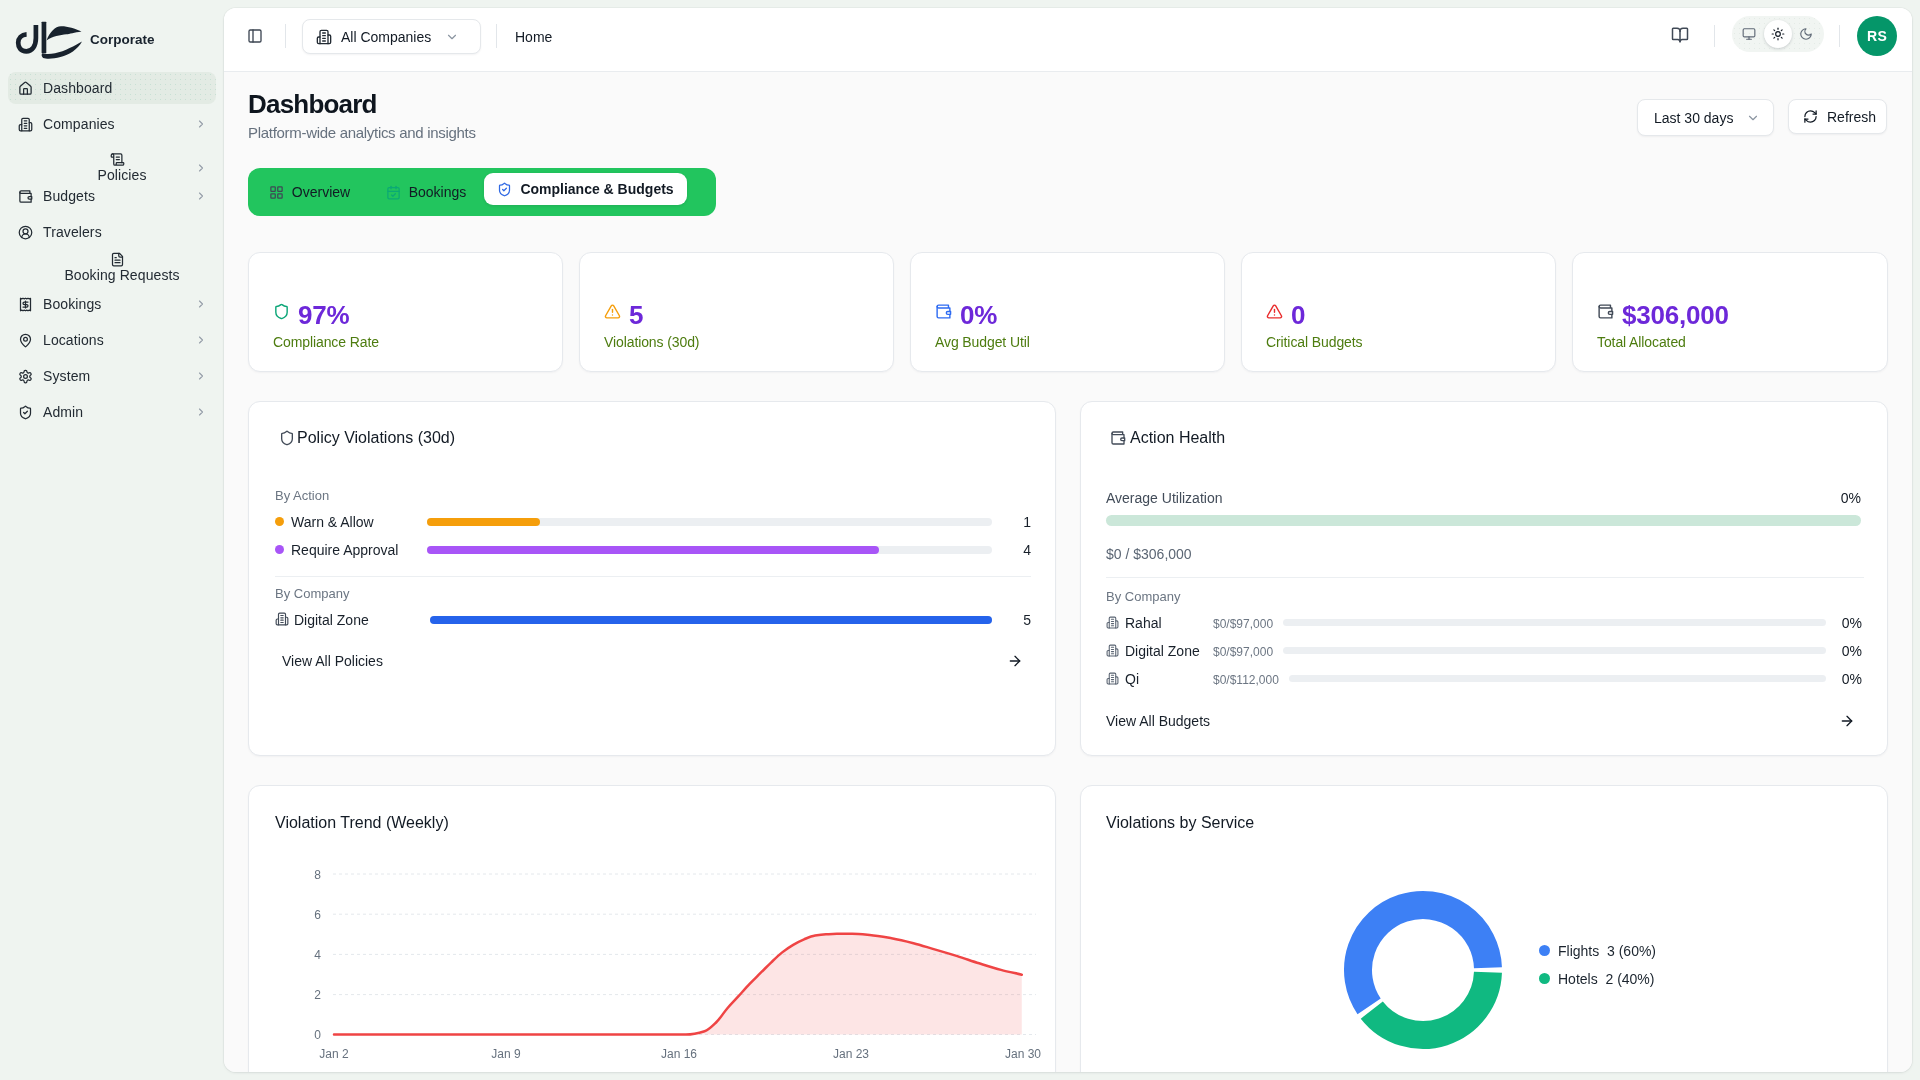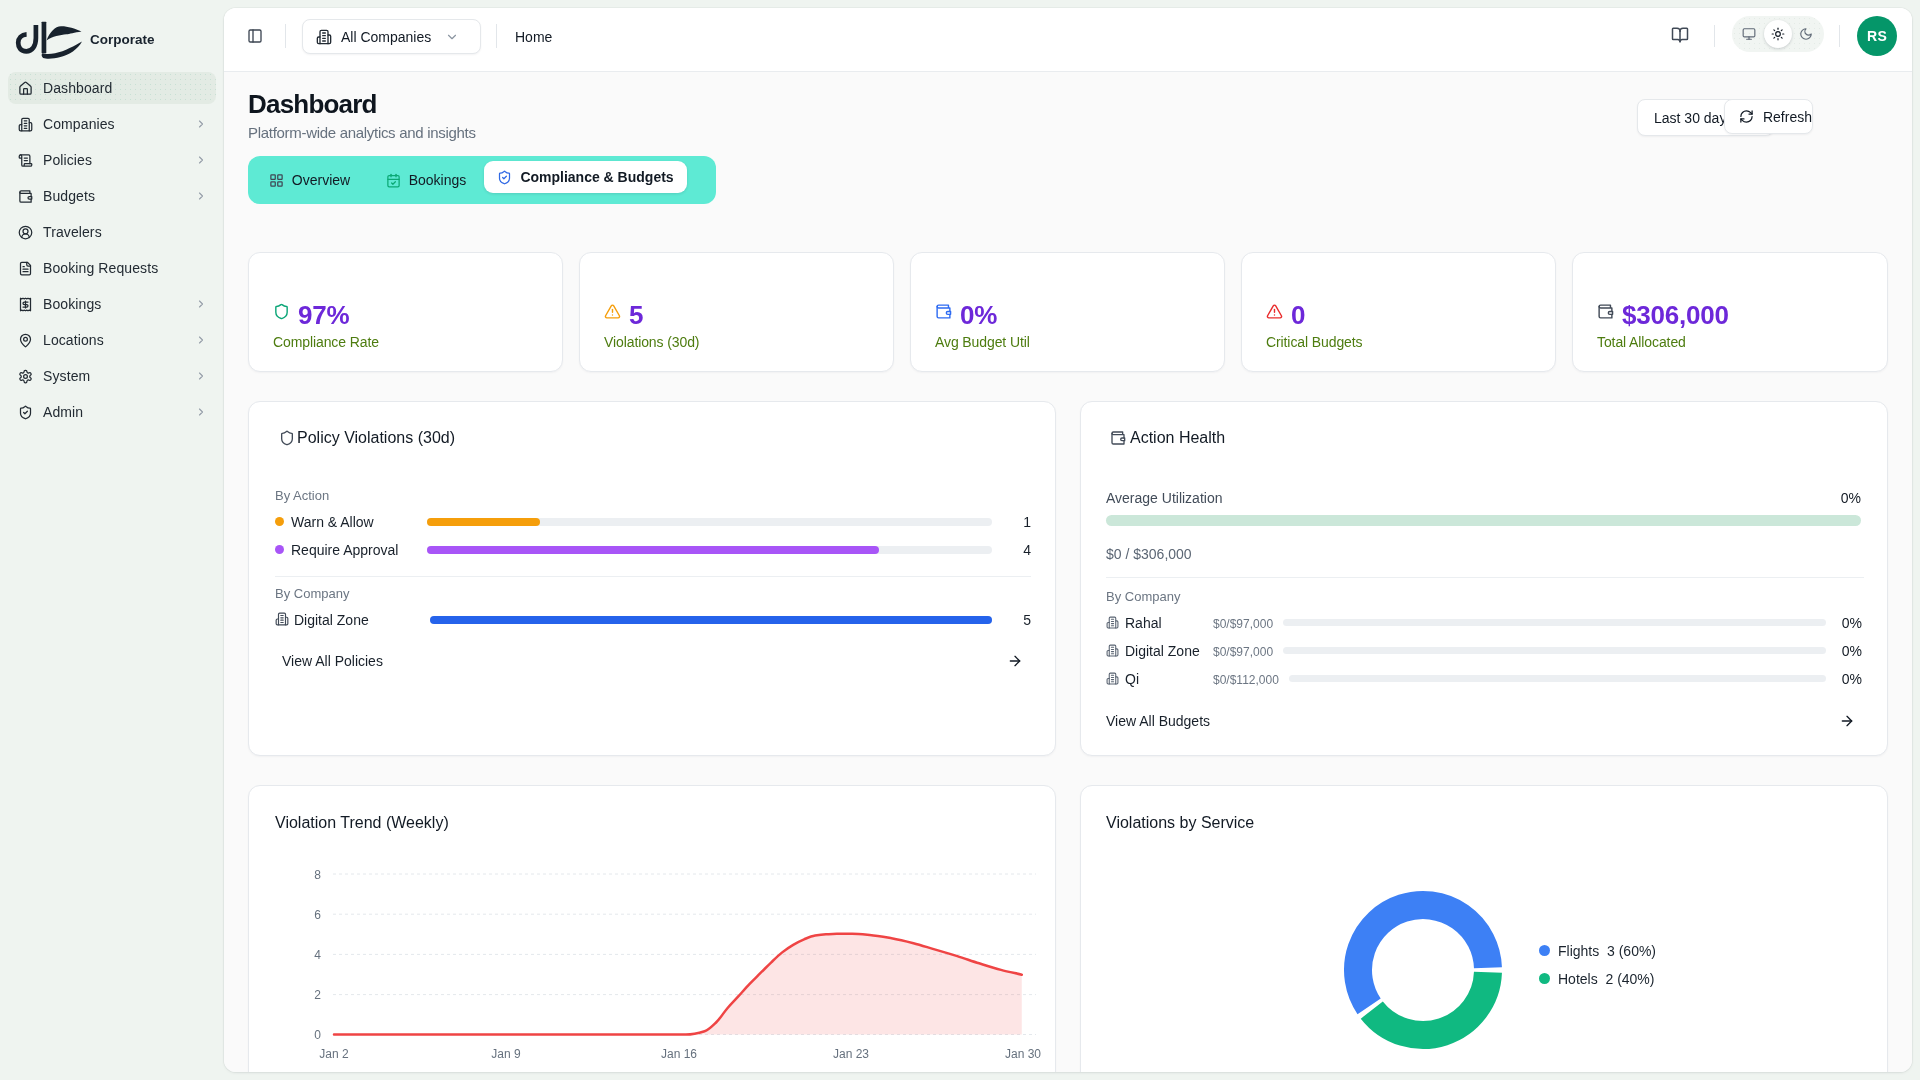--- a/index.html
+++ b/index.html
@@ -61,21 +61,21 @@
         <path d="M10 6h4"></path>
         <path d="M10 10h4"></path>
         <path d="M10 14h4"></path>
         <path d="M10 18h4"></path>
       </svg>
     <span class="lbl">Companies</span>
     <svg class="navchev" width="12" height="12" viewBox="0 0 24 24" fill="none" stroke="#949da8" stroke-width="2.2" stroke-linecap="round" stroke-linejoin="round">
         <path d="m9 18 6-6-6-6"></path>
       </svg>
   </div>
-  <div class="navitem" style="top:144px;">
+  <div class="navitem" style="top:152px;flex-direction:column;">
     <svg class="ic" width="15" height="15" viewBox="0 0 24 24" fill="none" stroke="#232b33" stroke-width="2" stroke-linecap="round" stroke-linejoin="round">
         <path d="M15 12h-5"></path>
         <path d="M15 8h-5"></path>
         <path d="M19 17V5a2 2 0 0 0-2-2H4"></path>
         <path d="M8 21h12a2 2 0 0 0 2-2v-1a1 1 0 0 0-1-1H11a1 1 0 0 0-1 1v1a2 2 0 1 1-4 0V5a2 2 0 1 0-4 0v2a1 1 0 0 0 1 1h3"></path>
       </svg>
     <span class="lbl">Policies</span>
     <svg class="navchev" width="12" height="12" viewBox="0 0 24 24" fill="none" stroke="#949da8" stroke-width="2.2" stroke-linecap="round" stroke-linejoin="round">
         <path d="m9 18 6-6-6-6"></path>
       </svg>
@@ -92,21 +92,21 @@
       </svg>
   </div>
   <div class="navitem" style="top:216px;">
     <svg class="ic" width="15" height="15" viewBox="0 0 24 24" fill="none" stroke="#232b33" stroke-width="2" stroke-linecap="round" stroke-linejoin="round">
         <path d="M18 20a6 6 0 0 0-12 0"></path>
         <circle cx="12" cy="10" r="4"></circle>
         <circle cx="12" cy="12" r="10"></circle>
       </svg>
     <span class="lbl">Travelers</span>
   </div>
-  <div class="navitem" style="top:252px;">
+  <div class="navitem" style="top:252px;flex-direction:column;">
     <svg class="ic" width="15" height="15" viewBox="0 0 24 24" fill="none" stroke="#232b33" stroke-width="2" stroke-linecap="round" stroke-linejoin="round">
         <path d="M15 2H6a2 2 0 0 0-2 2v16a2 2 0 0 0 2 2h12a2 2 0 0 0 2-2V7Z"></path>
         <path d="M14 2v4a2 2 0 0 0 2 2h4"></path>
         <path d="M10 9H8"></path>
         <path d="M16 13H8"></path>
         <path d="M16 17H8"></path>
       </svg>
     <span class="lbl">Booking Requests</span>
   </div>
   <div class="navitem" style="top:288px;">
@@ -212,31 +212,31 @@
 
     <div class="abs" style="left:24px; top:17px; font-size:26px; font-weight:700; color:#0e151e; letter-spacing:-.8px;">Dashboard</div>
     <div class="abs" style="left:24px; top:52px; font-size:15px; color:#66717e; letter-spacing:-.3px;">Platform-wide analytics and insights</div>
 
     <div class="btn" style="left:1413px; top:27px; width:137px; height:37px;">
       <span style="margin-left:16px; font-size:14px; color:#121a24;">Last 30 days</span>
       <svg class="ic" style="margin-left:13px;" width="14" height="14" viewBox="0 0 24 24" fill="none" stroke="#8b95a1" stroke-width="2" stroke-linecap="round" stroke-linejoin="round">
           <path d="m6 9 6 6 6-6"></path>
         </svg>
     </div>
-    <div class="btn" style="left:1500px; top:27px; width:89px; height:35px;">
+    <div class="btn" style="left:1564px; top:27px; width:99px; height:35px;">
       <svg class="ic" style="margin-left:14px;" width="15" height="15" viewBox="0 0 24 24" fill="none" stroke="#121a24" stroke-width="2" stroke-linecap="round" stroke-linejoin="round">
           <path d="M3 12a9 9 0 0 1 9-9 9.75 9.75 0 0 1 6.74 2.74L21 8"></path>
           <path d="M21 3v5h-5"></path>
           <path d="M21 12a9 9 0 0 1-9 9 9.75 9.75 0 0 1-6.74-2.74L3 16"></path>
           <path d="M3 21v-5h5"></path>
         </svg>
       <span style="margin-left:9px; font-size:14px; font-weight:500; color:#121a24;">Refresh</span>
     </div>
 
-    <div class="abs" style="left:24px; top:84px; width:468px; height:48px; background:#5eead4; border-radius:12px;">
+    <div class="abs" style="left:24px; top:96px; width:468px; height:48px; background:#22c55e; border-radius:12px;">
       <div class="abs" style="left:5px; top:5px; width:113px; height:38px; display:flex; align-items:center; justify-content:center;">
         <svg class="ic" width="15" height="15" viewBox="0 0 24 24" fill="none" stroke="#3f4754" stroke-width="2" stroke-linecap="round" stroke-linejoin="round">
             <rect width="7" height="7" x="3" y="3" rx="1"></rect>
             <rect width="7" height="7" x="14" y="3" rx="1"></rect>
             <rect width="7" height="7" x="14" y="14" rx="1"></rect>
             <rect width="7" height="7" x="3" y="14" rx="1"></rect>
           </svg>
         <span style="margin-left:8px; font-size:14px; font-weight:500; color:#121a24;">Overview</span>
       </div>
       <div class="abs" style="left:118px; top:5px; width:120px; height:38px; display:flex; align-items:center; justify-content:center;">

